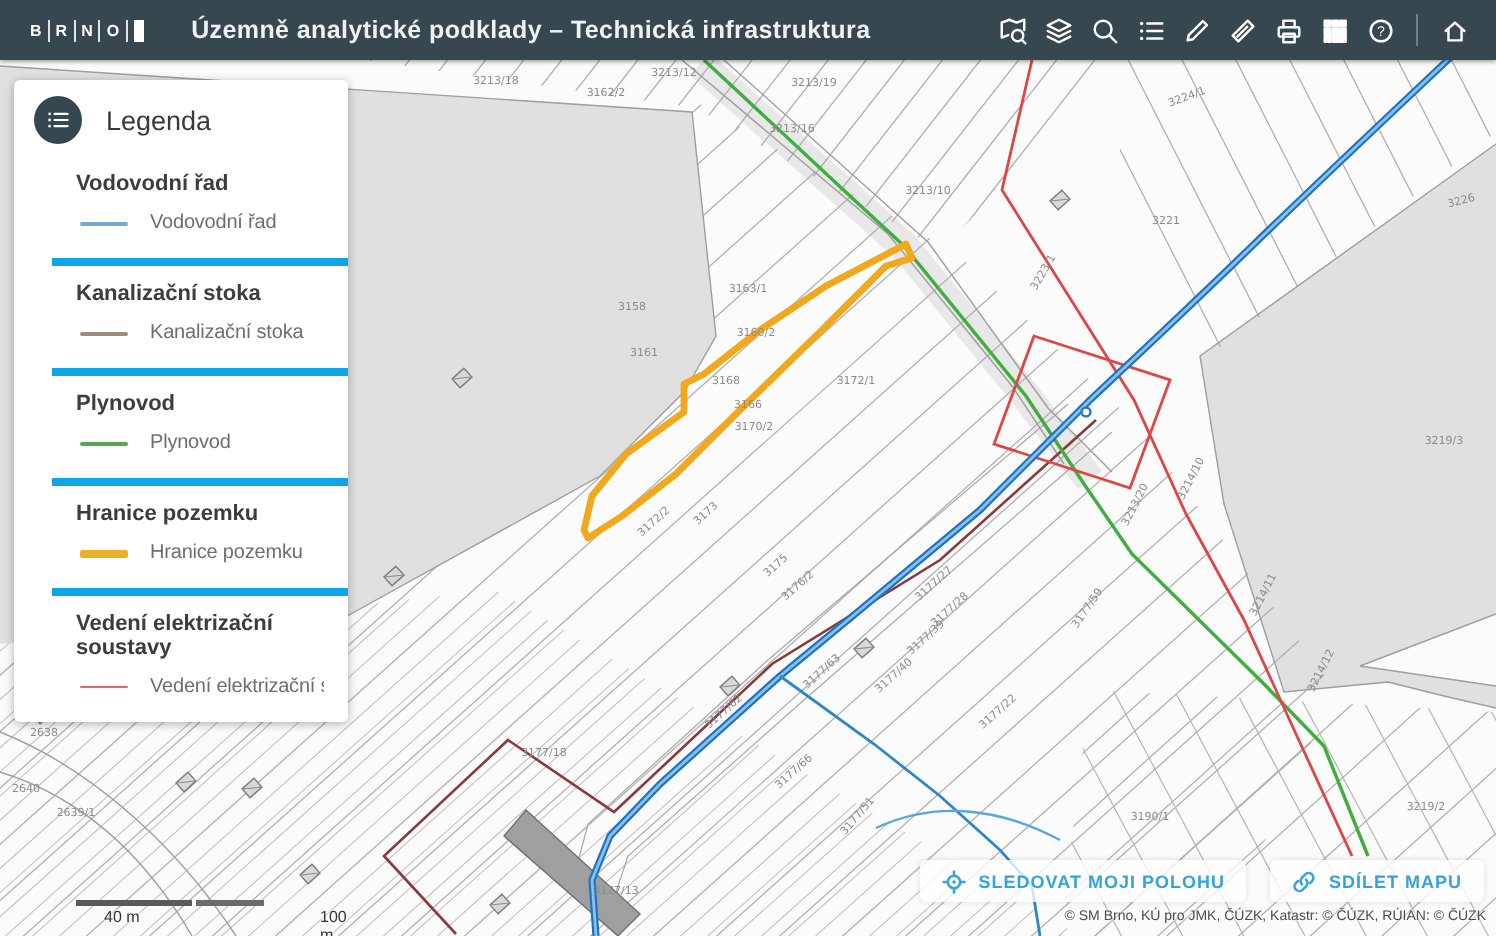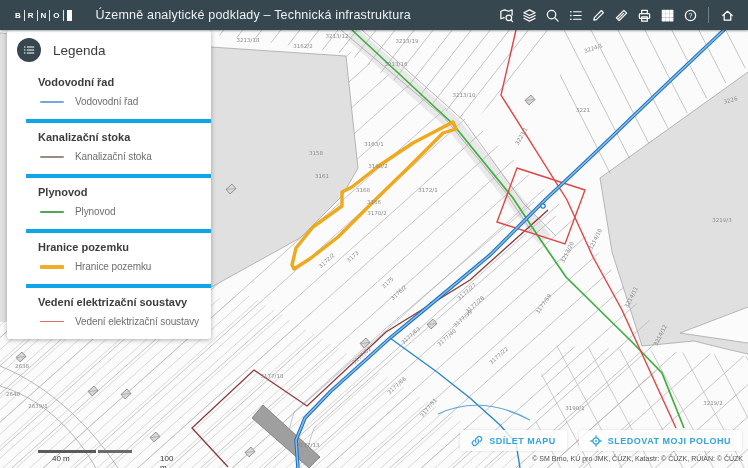--- a/index.html
+++ b/index.html
@@ -6,30 +6,30 @@
   .app{position:relative;width:748px;height:468px;overflow:hidden;
        font-family:"Liberation Sans",sans-serif;background:#fbfbfb;}
   
   header{position:absolute;left:0;top:0;width:748px;height:30px;z-index:20;
          display:flex;align-items:center;padding:0 12px;box-sizing:border-box;
          background:#36474f;box-shadow:0 1px 2px rgba(0,0,0,.35);}
   .logo{display:flex;align-items:center;height:13px;}
   .logo .ll{color:#fff;font-size:8px;font-weight:bold;line-height:11px;
             padding:0 3px;border-right:1px solid rgba(255,255,255,.85);}
   .logo .lb{display:inline-block;width:5px;height:11px;background:#fff;margin-left:3px;}
-  h1.title{margin:0 0 0 24px;font-size:12.5px;font-weight:400;color:#eef2f4;
+  h1.title{margin:0 0 0 24px;font-size:12.5px;font-weight:700;color:#eef2f4;
            letter-spacing:.2px;white-space:nowrap;}
   .icons{margin-left:auto;display:flex;align-items:center;gap:5px;}
   .icons button{background:none;border:none;padding:0;width:18px;height:18px;
                 display:flex;align-items:center;justify-content:center;cursor:pointer;}
   .icons svg{width:15px;height:15px;stroke:#fff;fill:none;stroke-width:1.3;
              stroke-linecap:round;stroke-linejoin:round;}
   .icons .divider{width:1px;height:16px;background:rgba(255,255,255,.3);margin:0 4px;}
   
-  .legend{position:absolute;left:7px;top:30px;width:204px;z-index:10;background:#fff;
+  .legend{position:absolute;left:7px;top:40px;width:167px;z-index:10;background:#fff;
           border-radius:3px;box-shadow:0 1px 5px rgba(0,0,0,.3);box-sizing:border-box;}
   .legend-head{display:flex;align-items:center;gap:12px;padding:8px 10px 6px;}
   .licon{width:24px;height:24px;border-radius:50%;background:#36474f;flex:0 0 24px;
          display:flex;align-items:center;justify-content:center;}
   .licon svg{width:14px;height:14px;stroke:#fff;stroke-width:1.2;stroke-linecap:round;}
   .legend-title{font-size:13.5px;color:#3a3a3a;}
   .lsec{padding:2px 12px 8px;margin-left:19px;}
   .lsec + .lsec{border-top:4px solid #0ea5e9;}
   .lsec h4{margin:6px 0 8px;font-size:11px;color:#3c3c3c;font-weight:bold;}
   .lrow{display:flex;align-items:center;margin:2px 0 4px 2px;}
@@ -952,32 +952,32 @@
       <span class="s1"></span>
       <span class="s2"></span>
     </div>
     <span class="lab l1">40 m</span>
     <span class="lab l2">100 m</span>
   </div>
 
   <div class="map-buttons">
     <button>
       <svg viewBox="0 0 12 12">
-        <path d="M5,7.2 A2.4,2.4 0 0 1 5,3.8 L6.6,2.2 A2.4,2.4 0 0 1 10,5.6 L9,6.6"></path>
-        <path d="M7,4.8 A2.4,2.4 0 0 1 7,8.2 L5.4,9.8 A2.4,2.4 0 0 1 2,6.4 L3,5.4"></path>
-      </svg>
-      <span>SDÍLET MAPU</span>
-    </button>
-    <button>
-      <svg viewBox="0 0 12 12">
         <circle cx="6" cy="6" r="3.1"></circle>
         <line x1="6" y1="0.8" x2="6" y2="2.4"></line>
           <line x1="6" y1="9.6" x2="6" y2="11.2"></line>
         <line x1="0.8" y1="6" x2="2.4" y2="6"></line>
           <line x1="9.6" y1="6" x2="11.2" y2="6"></line>
         <circle cx="6" cy="6" r="0.9" fill="#35a3dc" stroke="none"></circle>
       </svg>
       <span>SLEDOVAT MOJI POLOHU</span>
     </button>
+    <button>
+      <svg viewBox="0 0 12 12">
+        <path d="M5,7.2 A2.4,2.4 0 0 1 5,3.8 L6.6,2.2 A2.4,2.4 0 0 1 10,5.6 L9,6.6"></path>
+        <path d="M7,4.8 A2.4,2.4 0 0 1 7,8.2 L5.4,9.8 A2.4,2.4 0 0 1 2,6.4 L3,5.4"></path>
+      </svg>
+      <span>SDÍLET MAPU</span>
+    </button>
   </div>
 
   <div class="attribution">© SM Brno, KÚ pro JMK, ČÚZK, Katastr: © ČÚZK, RÚIAN: © ČÚZK</div>
 </div>
 
 </body></html>

